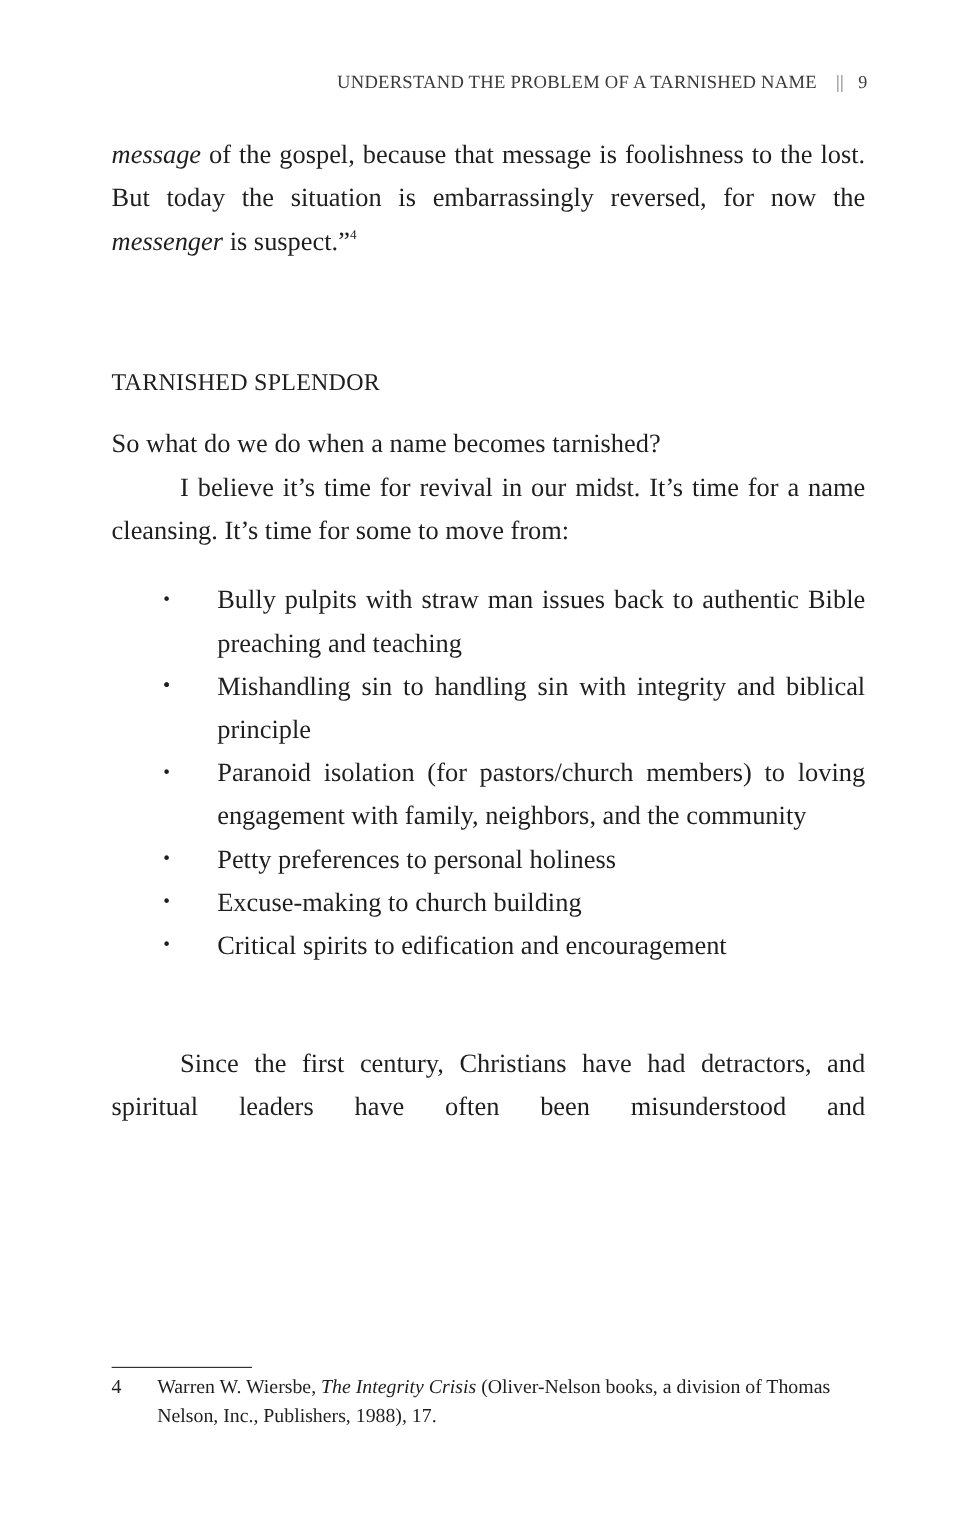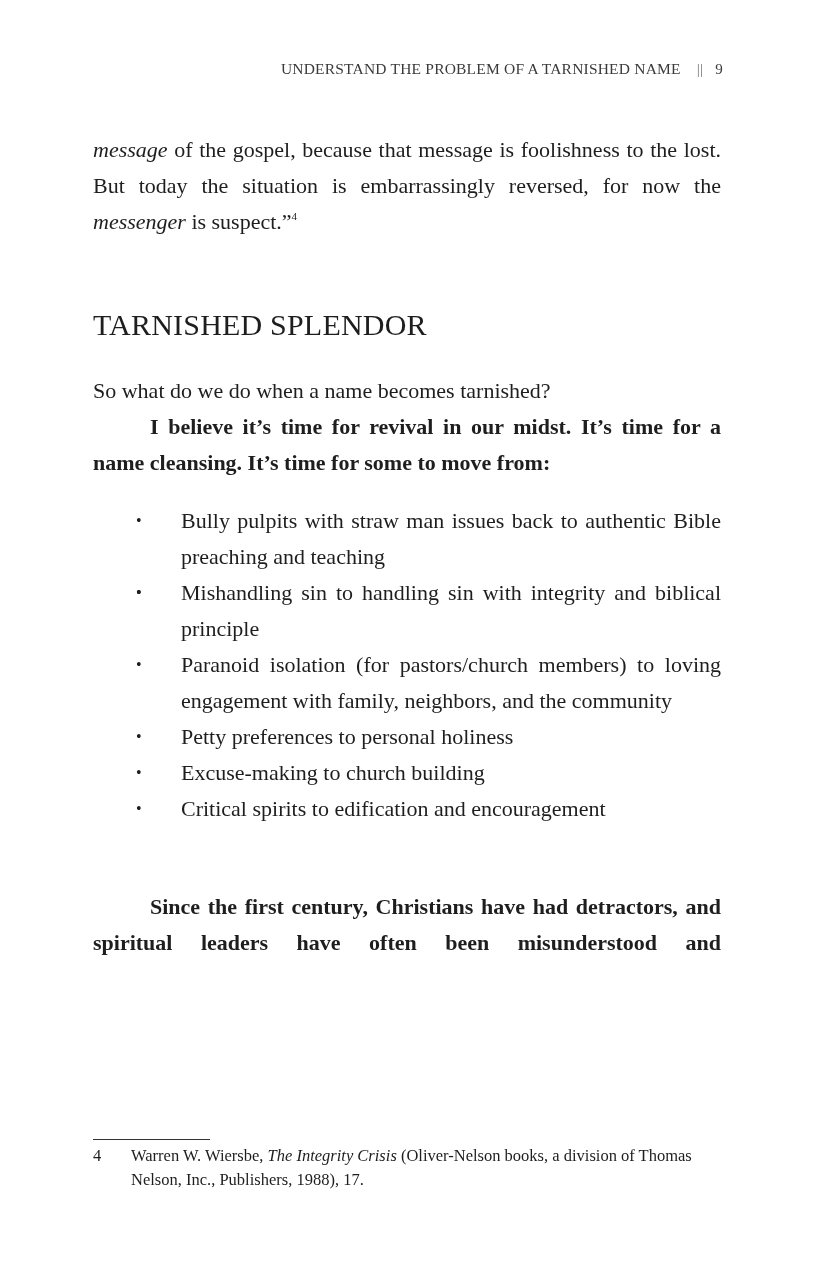--- a/index.html
+++ b/index.html
@@ -3,26 +3,26 @@
 <meta charset="utf-8">
 <style>
   html, body { margin: 0; padding: 0; background: #ffffff; }
   body { width: 815px; height: 1280px; position: relative; overflow: hidden;
          font-family: "Liberation Serif", "DejaVu Serif", serif; color: #1e1e1e; }
   .header { position: absolute; top: 60px; left: 217px; right: 92px;
             font-size: 15.5px; letter-spacing: 0.2px; color: #3a3a3a;
             display: flex; justify-content: flex-end; align-items: baseline; white-space: nowrap; text-align: center; }
   .header .sep { margin: 0 12px 0 16px; color: #777; }
   .header .pnum { font-size: 15px; }
-  .body-text { position: absolute; left: 93px; width: 628px; font-size: 22px; line-height: 36px; margin-top: 21px; }
+  .body-text { position: absolute; left: 93px; width: 628px; font-size: 22px; line-height: 36px; }
   .p { margin: 0; text-align: justify; text-align-last: left; }
-  .p.indent { text-indent: 57px; font-weight: bold; }
+  .p.indent { text-indent: 57px; }
   .p.justify-all { text-align-last: justify; }
   sup { font-size: 11px; vertical-align: 9px; line-height: 0; }
-  .heading { position: absolute; left: 93px; top: 308px; font-size: 30px; letter-spacing: 0.2px; margin: 0; font-weight: normal; }
+  .heading { position: absolute; left: 93px; top: 308px; font-size: 20px; letter-spacing: 0.2px; margin: 0; font-weight: normal; }
   ul.bullets { list-style: none; margin: 0; padding: 0; }
   ul.bullets li { position: relative; padding-left: 88px; text-align: justify; text-align-last: left; }
   ul.bullets li .bullet { position: absolute; left: 43px; top: 0; font-size: 16px; }
   .rule { position: absolute; left: 93px; top: 1139px; width: 117px; height: 1px; background: #333; }
   .footnote { position: absolute; left: 93px; top: 1144px; width: 628px; font-size: 16.5px; line-height: 24px; }
   .footnote .fn-num { position: absolute; left: 0; top: 0; }
   .footnote .fn-text { margin-left: 38px; }
 </style>
 </head>
 <body>

